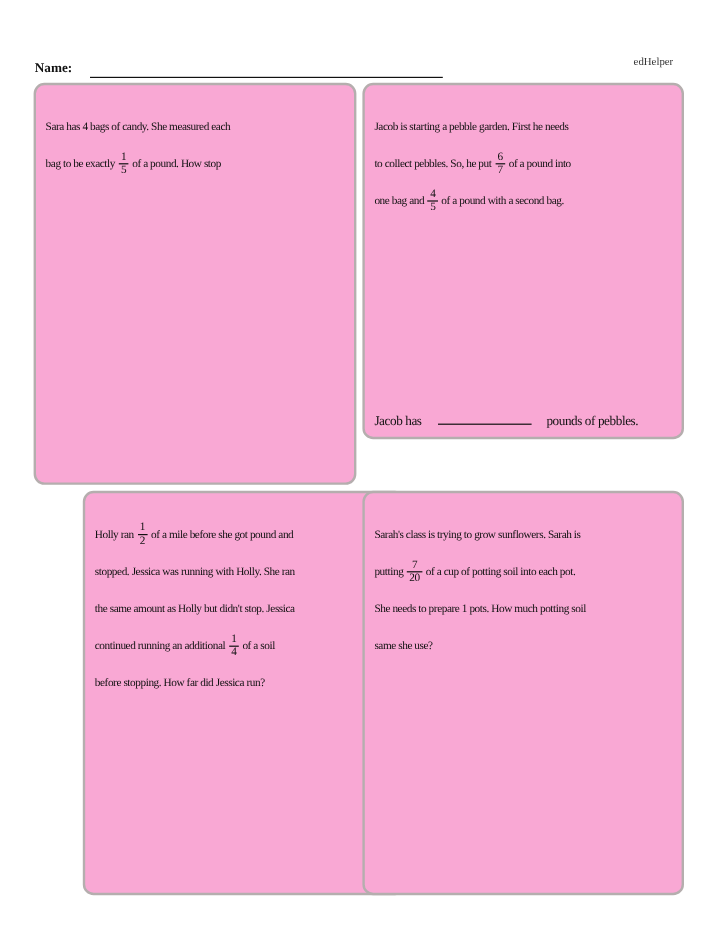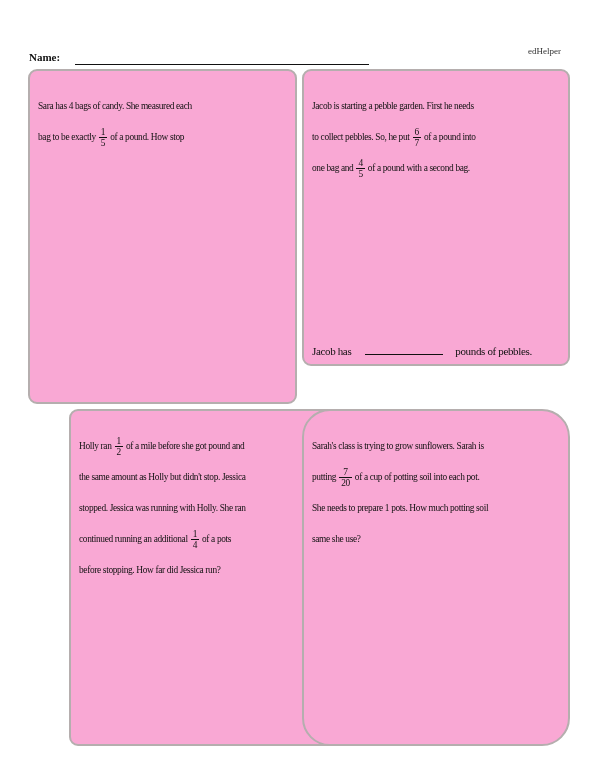--- a/index.html
+++ b/index.html
@@ -10,21 +10,21 @@
              font-size: 9px; color: #333; }
     .name-row { position: absolute; left: 29px; top: 51px; font-family: "Liberation Serif", serif;
                 font-weight: bold; font-size: 11px; color: #111; }
     .name-line { position: absolute; left: 75px; top: 64px; width: 294px; height: 0;
                  border-bottom: 1.2px solid #111; }
 
     .box { position: absolute; border: 2px solid #b5aeae; border-radius: 9px; box-sizing: border-box; background: #f9a8d4; font-family: Liberation Serif, serif; }
     .b1 { left: 28px;  top: 69px;  width: 269px; height: 335px; }
     .b2 { left: 302px; top: 69px;  width: 268px; height: 297px; }
     .b3 { left: 28px;  top: 409px; width: 269px; height: 337px; margin-left: 41px; }
-    .b4 { left: 302px; top: 409px; width: 268px; height: 337px; border-radius: 28px; }
+    .b4 { left: 302px; top: 409px; width: 268px; height: 337px; }
 
     .problem { position: absolute; left: 8px; top: 20px; right: 6px;
                font-size: 9.4px; letter-spacing: -0.35px; color: #111; }
     .line { height: 31px; line-height: 31px; white-space: nowrap; position: relative; }
 
     .frac { display: inline-block; vertical-align: middle; text-align: center;
             margin: 0 3px; position: relative; top: 0px; line-height: 10px; font-size: 9.4px; }
     .frac .num { display: block; padding: 0 2px; border-bottom: 1px solid #111; }
     .frac .den { display: block; padding: 0 2px; }
 
@@ -52,23 +52,23 @@
     <div class="line"><span>Jacob is starting a pebble garden.  First he needs</span></div>
     <div class="line"><span>to collect pebbles. So, he put</span><span class="frac"><span class="num">6</span><span class="den">7</span></span><span>of a pound into</span></div>
     <div class="line"><span>one bag and</span><span class="frac"><span class="num">4</span><span class="den">5</span></span><span>of a pound with a second bag.</span></div>
   </div>
   <div class="answer"><span>Jacob has</span><span class="blank"></span><span>pounds of pebbles.</span></div>
 </div>
 
 <div class="box b3">
   <div class="problem">
     <div class="line"><span>Holly ran</span><span class="frac"><span class="num">1</span><span class="den">2</span></span><span>of a mile before she got pound and</span></div>
+    <div class="line"><span>stopped. Jessica was running with Holly.  She ran</span></div>
     <div class="line"><span>the same amount as Holly but didn't stop. Jessica</span></div>
-    <div class="line"><span>stopped. Jessica was running with Holly.  She ran</span></div>
-    <div class="line"><span>continued running an additional</span><span class="frac"><span class="num">1</span><span class="den">4</span></span><span>of a pots</span></div>
+    <div class="line"><span>continued running an additional</span><span class="frac"><span class="num">1</span><span class="den">4</span></span><span>of a soil</span></div>
     <div class="line"><span>before stopping. How far did Jessica run?</span></div>
   </div>
 </div>
 
 <div class="box b4">
   <div class="problem">
     <div class="line"><span>Sarah's class is trying to grow sunflowers.  Sarah is</span></div>
     <div class="line"><span>putting</span><span class="frac"><span class="num">7</span><span class="den">20</span></span><span>of a cup of potting soil into each pot.</span></div>
     <div class="line"><span>She needs to prepare 1 pots. How much potting soil</span></div>
     <div class="line"><span>same she use?</span></div>

